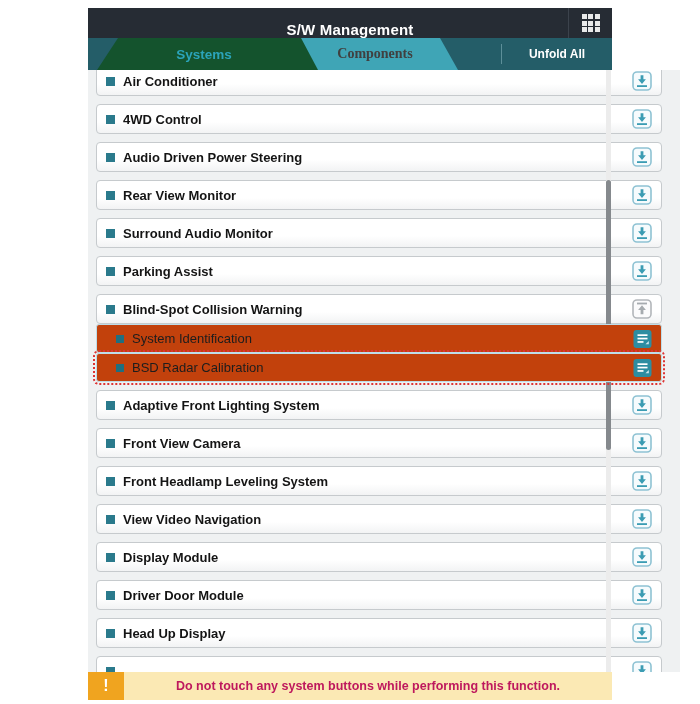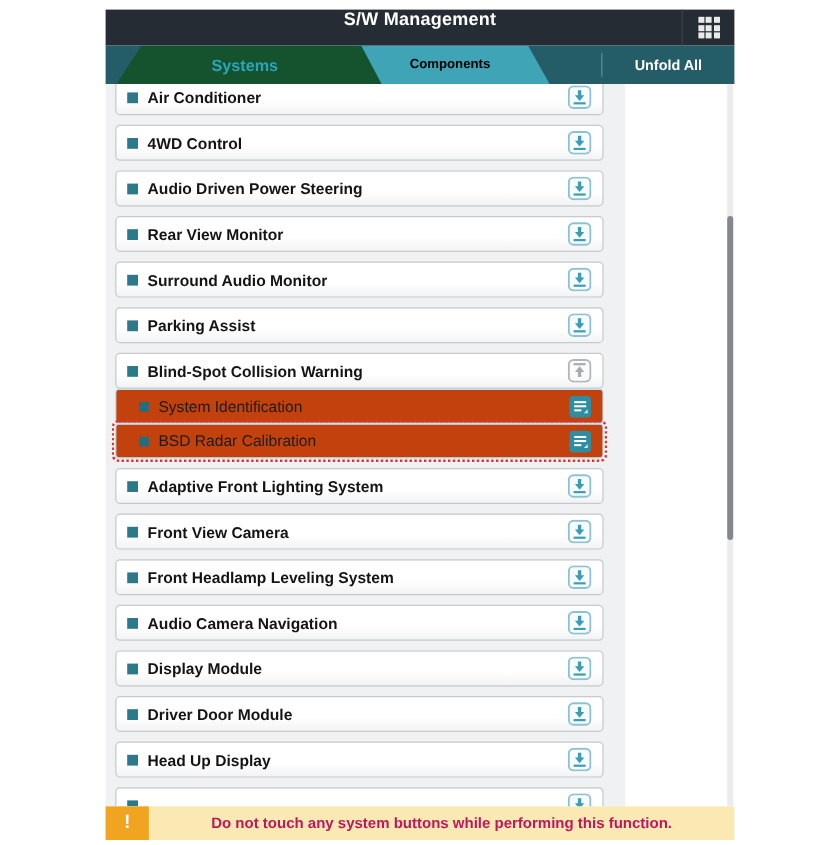--- a/index.html
+++ b/index.html
@@ -1,41 +1,41 @@
 <!DOCTYPE html>
 <html><head>
 <meta charset="utf-8">
 <style>
   * { margin:0; padding:0; box-sizing:border-box; }
   html,body { width:700px; height:704px; background:#ffffff; font-family:"Liberation Sans","DejaVu Sans",sans-serif; overflow:hidden; }
 
   .app { position:absolute; left:88px; top:8px; width:524px; height:692px; background:#ffffff; }
 
   
-  .header { position:relative; height:30px; background:#262c34; display:flex; align-items:flex-start; justify-content:center; }
+  .header { position:relative; height:30px; background:#262c34; display:flex; align-items:flex-end; justify-content:center; }
   .header-title { color:#ffffff; font-size:15px; font-weight:bold; letter-spacing:.2px; }
   .grid-btn { position:absolute; right:0; top:0; height:100%; width:44px; border-left:1px solid #3c434c; display:flex; align-items:center; justify-content:center; cursor:pointer; }
   .grid-icon { display:grid; grid-template-columns:repeat(3,5px); grid-template-rows:repeat(3,5px); gap:1.5px; }
   .grid-icon span { background:#e9eaea; }
 
   
   .tabbar { position:relative; height:32px; background:#245d68; overflow:hidden; }
   .tab-components { position:absolute; left:0; top:0; width:372px; height:100%;
     background:#3fa5b6; clip-path:polygon(205px 0, 352px 0, 370px 100%, 222px 100%);
     z-index:1; }
-  .tab-components .tab-label { position:absolute; left:222px; width:130px; top:0; height:100%; display:flex; align-items:center; justify-content:center; color:#000000; font-size:11px; font-weight:bold; }
+  .tab-components .tab-label { position:absolute; left:222px; width:130px; top:0; height:100%; display:flex; align-items:center; justify-content:center; color:#404040; font-size:14px; font-weight:bold;font-family:Liberation Serif, serif; }
   .tab-systems { position:absolute; left:0; top:0; width:232px; height:100%;
     background:#14532d; clip-path:polygon(30px 0, 213px 0, 230px 100%, 9px 100%);
     z-index:2; display:flex; align-items:center; justify-content:center; }
   .tab-systems .tab-label { color:#2ba4ba; font-size:13.5px; font-weight:bold; }
   .unfold-all { position:absolute; right:0; top:0; width:110px; height:100%; display:flex; align-items:center; justify-content:center; color:#ffffff; font-size:12px; font-weight:bold; cursor:pointer; }
   .tab-divider { position:absolute; right:110px; top:6px; height:20px; width:1px; background:#5d8f99; }
 
   
-  .viewport { position:absolute; left:0; top:62px; width:433px; height:602px; background:#eff1f2; overflow:hidden; padding:0 18px 0 8px; }
+  .viewport { position:absolute; left:0; top:62px; width:592px; height:602px; background:#eff1f2; overflow:hidden; padding:0 18px 0 8px; }
 
   .row { position:relative; height:30px; margin-bottom:8px; display:flex; align-items:center;
     border:1px solid #c6cacd; border-radius:4px;
     background:linear-gradient(#ffffff 60%, #f2f3f4); cursor:pointer; }
   .row:first-child { margin-top:-4px; }
   .bullet { width:9px; height:9px; background:#2a7a8c; margin-left:9px; flex:none; }
   .row-label { margin-left:8px; font-size:13px; font-weight:bold; color:#141414; white-space:nowrap; }
   .row-icon { position:absolute; right:9px; top:50%; transform:translateY(-50%); width:20px; height:20px; cursor:pointer; }
   .row-icon svg { display:block; }
   .row .ic { display:none; }
@@ -233,21 +233,21 @@
       <svg class="ic ic-download" viewBox="0 0 20 20" width="20" height="20">
         <rect x="1" y="1" width="18" height="18" rx="4" fill="#f6fbfd" stroke="#8ec2d3" stroke-width="1.6"></rect>
         <path d="M8.6 4.2 h2.8 v4.1 h2.5 L10 13.1 6.1 8.3 h2.5 z" fill="#3b9cb3"></path>
         <rect x="5" y="14.2" width="10" height="1.8" fill="#3b9cb3"></rect>
       </svg>
 
     </span>
   </div>
       <div class="row" data-icon="download">
     <span class="bullet"></span>
-    <span class="row-label">Audio Camera Navigation</span>
+    <span class="row-label">View Video Navigation</span>
     <span class="row-icon">
       <svg class="ic ic-download" viewBox="0 0 20 20" width="20" height="20">
         <rect x="1" y="1" width="18" height="18" rx="4" fill="#f6fbfd" stroke="#8ec2d3" stroke-width="1.6"></rect>
         <path d="M8.6 4.2 h2.8 v4.1 h2.5 L10 13.1 6.1 8.3 h2.5 z" fill="#3b9cb3"></path>
         <rect x="5" y="14.2" width="10" height="1.8" fill="#3b9cb3"></rect>
       </svg>
 
     </span>
   </div>
       <div class="row" data-icon="download">

